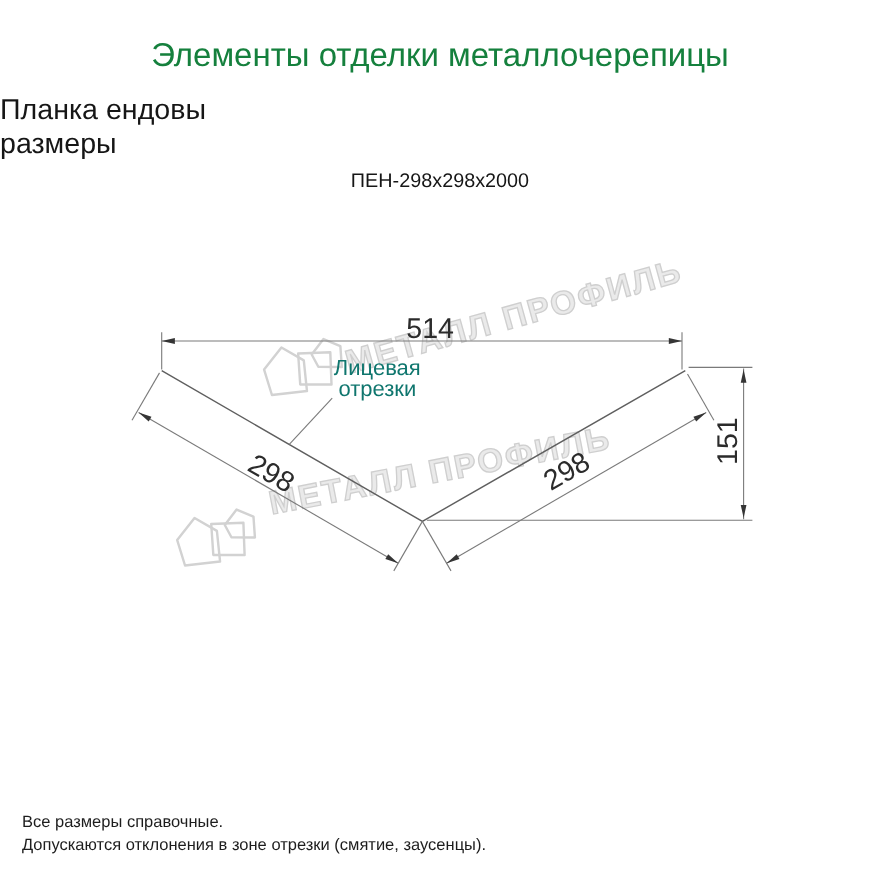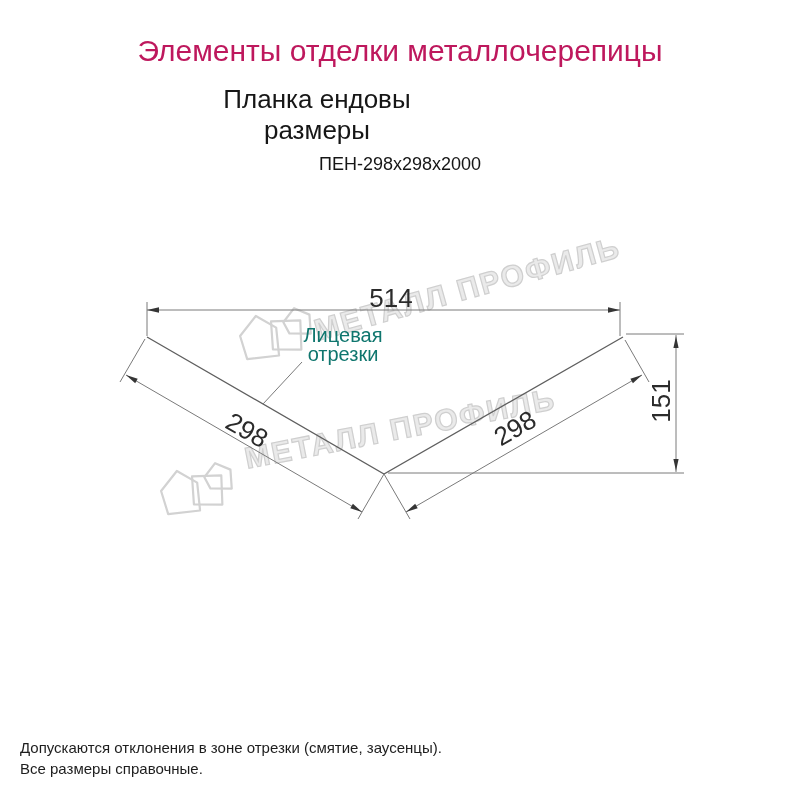--- a/index.html
+++ b/index.html
@@ -10,25 +10,24 @@
     background:#ffffff;
     overflow:hidden;
     font-family:"Liberation Sans", sans-serif;
     color:#1a1a1a;
   }
   
   .title {
     position:absolute; left:0; top:34px; width:800px;
     text-align:center;
     font-size:30px; line-height:34px; font-weight:400;
-    color:#be185d;
+    color:#15803d;
   }
   .subtitle {
     position:absolute; left:0; top:84px; width:634px;
-    text-align:center;
     font-size:26px; line-height:31px; font-weight:400;
     color:#161616;
   }
   .product-code {
     position:absolute; left:0; top:149px; width:800px;
     text-align:center;
     font-size:18px; line-height:30px; font-weight:400;
     color:#161616;
   }
   
@@ -146,17 +145,17 @@
   <div id="dim-298-left" class="dim-label">298</div>
   <div id="dim-298-right" class="dim-label">298</div>
   <div id="dim-151" class="dim-label">151</div>
 
   <div class="face-label">
     <div>Лицевая</div>
     <div>отрезки</div>
   </div>
 
   <div class="footer-notes">
+    <div>Все размеры справочные.</div>
     <div>Допускаются отклонения в зоне отрезки (смятие, заусенцы).</div>
-    <div>Все размеры справочные.</div>
   </div>
 
 </div>
 
 </body></html>

